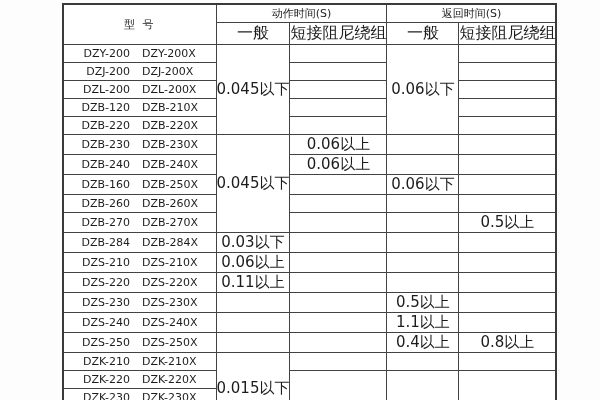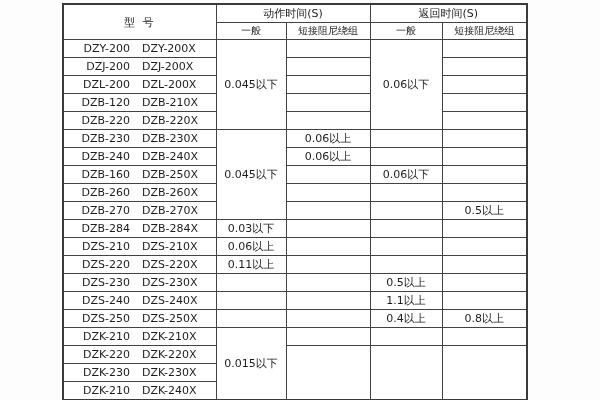--- a/index.html
+++ b/index.html
@@ -31,34 +31,34 @@
     margin: 0;
     text-align: center;
     vertical-align: middle;
     color: #1c1c1c;
     font-weight: normal;
     overflow: hidden;
     white-space: nowrap;
   }
   
   tr.hdr1 th { height: 17px; font-size: 11px; }
-  tr.hdr2 th { height: 16px; font-size: 10px; }
+  tr.hdr2 th { height: 16px; font-size: 16px; }
   th.model-hdr { font-size: 11.5px; letter-spacing: 2px; }
   
   tbody tr { height: 18px; }
   td.model {
     font-size: 11px;
   }
   td.model .pair {
     display: flex;
     justify-content: center;
     gap: 12px;
   }
   td.val {
-    font-size: 11px;
+    font-size: 15px;
   }
 </style>
 </head>
 <body>
 
 <div id="stage">
   <table class="spec">
     <colgroup>
       <col style="width:153px">
       <col style="width:70px">

